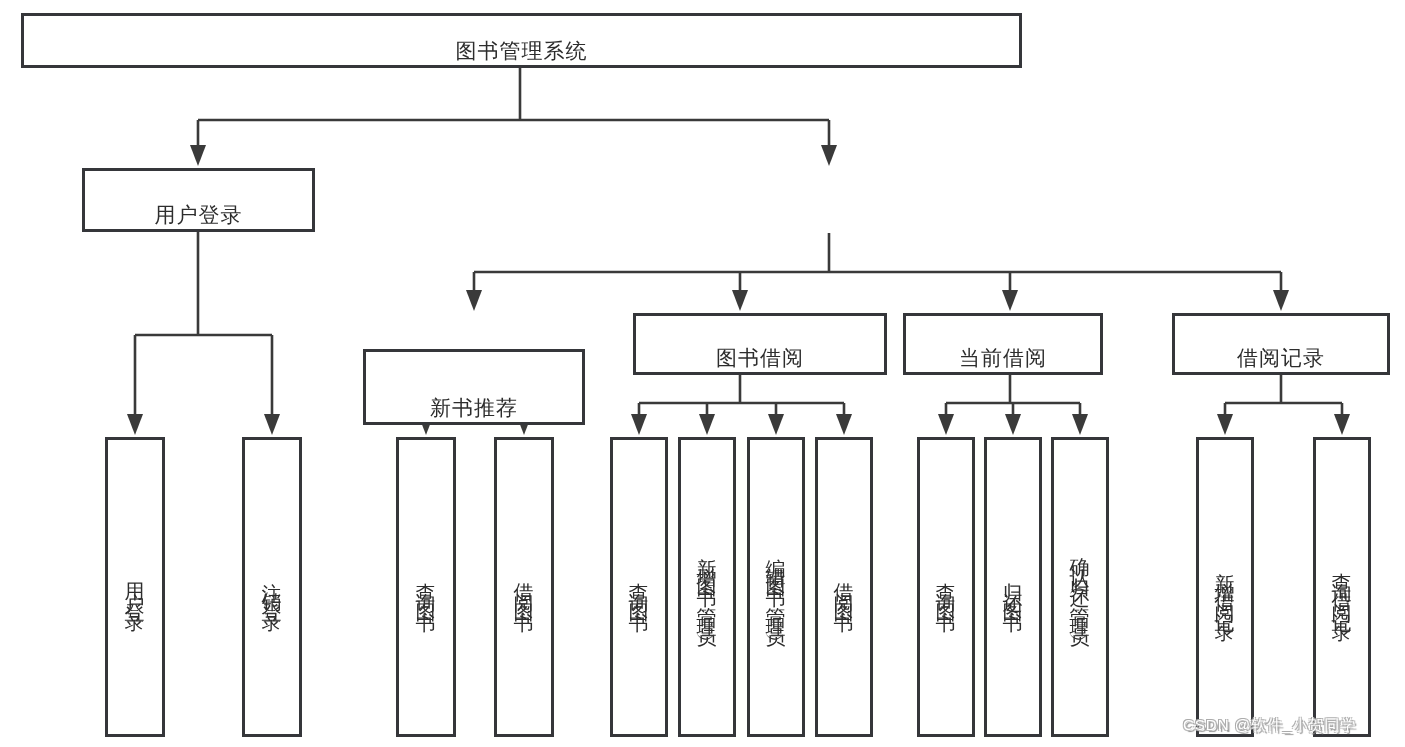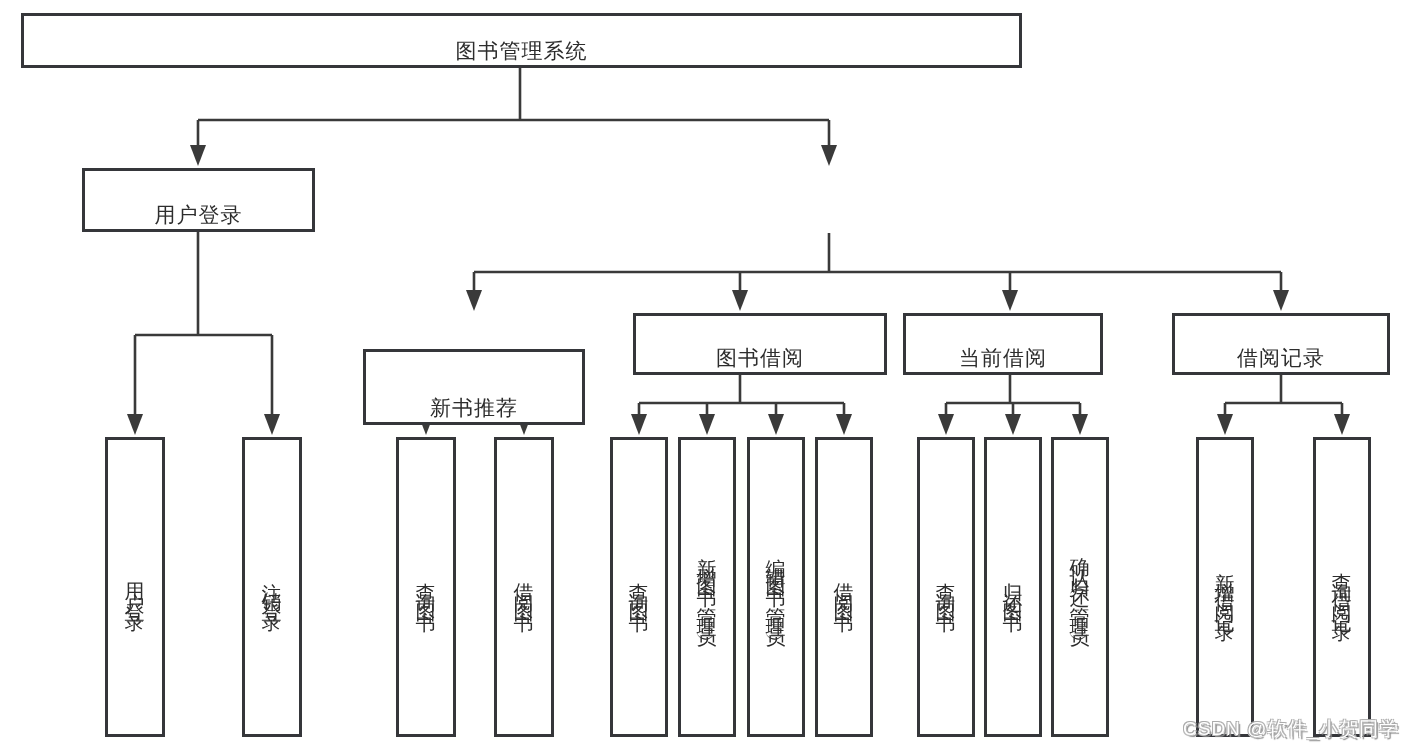--- a/index.html
+++ b/index.html
@@ -54,21 +54,21 @@
     color: #2d2d2d;
     white-space: nowrap;
   }
   .w60 { width: 60px; }
   .w58 { width: 58px; }
   #watermark {
     position: absolute;
     left: 1183px;
     top: 716px;
     z-index: 3;
-    font-size: 19px;
+    font-size: 15px;
     letter-spacing: 1px;
     color: #ffffff;
     white-space: nowrap;
     text-shadow: -1px -1px 0 #ababab, 1px -1px 0 #b4b4b4,
                  -1px 1px 0 #bcbcbc, 2px 2px 1px #8f8f8f;
   }
 </style>
 </head>
 <body>
 

